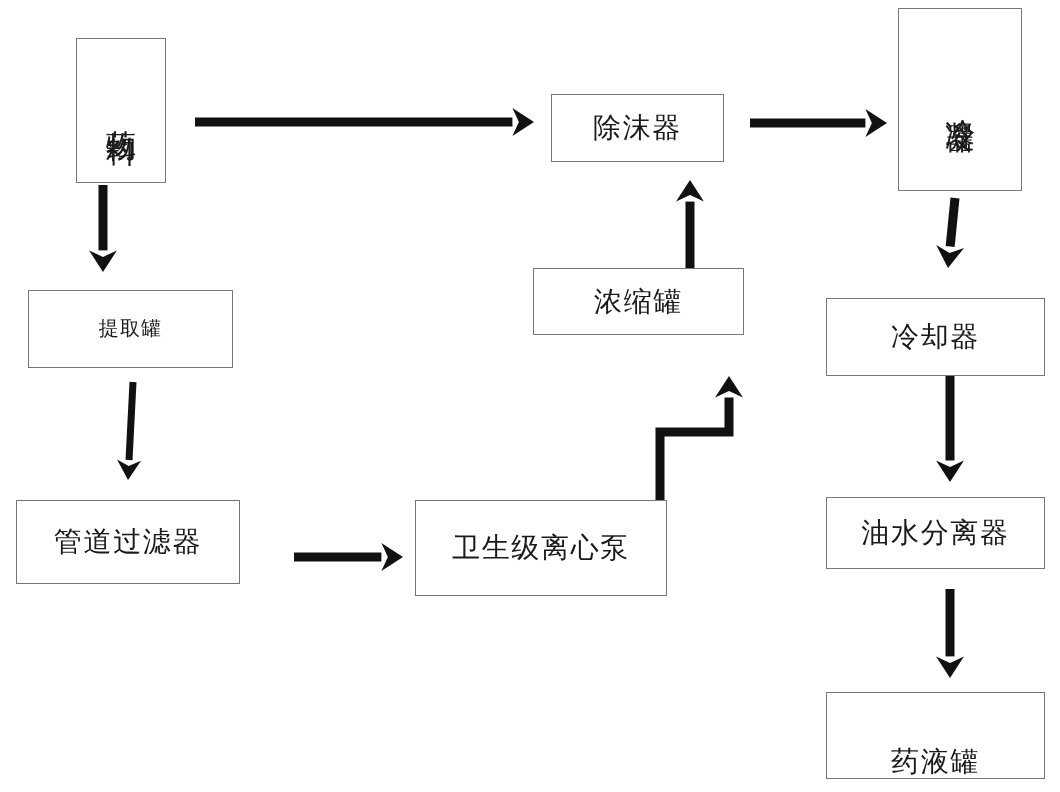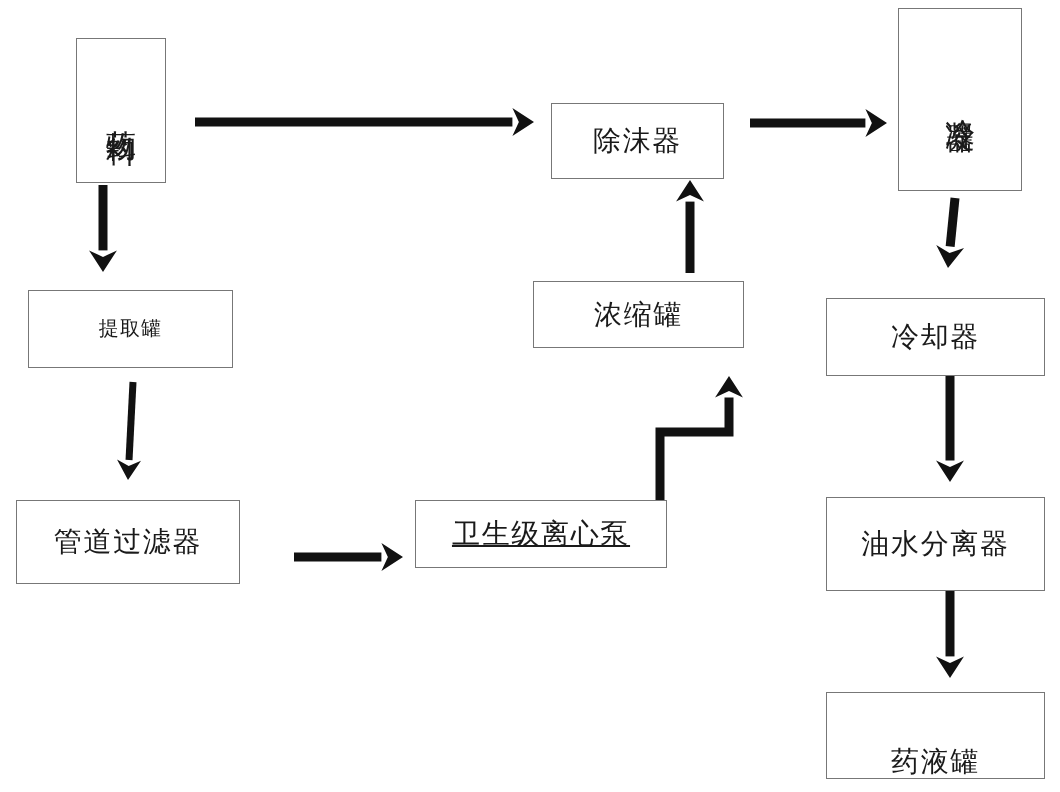--- a/index.html
+++ b/index.html
@@ -92,41 +92,41 @@
       </g>
       <g>
         <polyline points="950,589 950,656.4" fill="none" stroke="#111111" stroke-width="9" stroke-linecap="butt" stroke-linejoin="miter"></polyline>
         <polygon points="950,678 936.05,656.4 950,662.88 963.95,656.4" fill="#111111"></polygon>
       </g>
     </svg>
   <div id="nodes">
       <div class="node vertical" style="left: 76px; top: 38px; width: 90px; height: 145px; border-color: rgb(119, 119, 119);">
         <span class="label" style="font-size: 30px;">药物料</span>
       </div>
-      <div class="node" style="left: 551px; top: 103px; width: 173px; height: 76px; border-color: rgb(119, 119, 119);">
+      <div class="node" style="left: 551px; top: 94px; width: 173px; height: 68px; border-color: rgb(119, 119, 119);">
         <span class="label" style="font-size: 28px;">除沫器</span>
       </div>
       <div class="node vertical" style="left: 898px; top: 8px; width: 124px; height: 183px; border-color: rgb(119, 119, 119);">
         <span class="label" style="font-size: 30px;">冷凝器</span>
       </div>
       <div class="node" style="left: 28px; top: 290px; width: 205px; height: 78px; border-color: rgb(119, 119, 119);">
         <span class="label" style="font-size: 20px;">提取罐</span>
       </div>
-      <div class="node" style="left: 533px; top: 281px; width: 211px; height: 67px; border-color: rgb(119, 119, 119);">
+      <div class="node" style="left: 533px; top: 268px; width: 211px; height: 67px; border-color: rgb(119, 119, 119);">
         <span class="label" style="font-size: 28px;">浓缩罐</span>
       </div>
       <div class="node" style="left: 826px; top: 298px; width: 219px; height: 78px; border-color: rgb(119, 119, 119);">
         <span class="label" style="font-size: 28px;">冷却器</span>
       </div>
       <div class="node" style="left: 16px; top: 500px; width: 224px; height: 84px; border-color: rgb(119, 119, 119);">
         <span class="label" style="font-size: 28px;">管道过滤器</span>
       </div>
-      <div class="node" style="left: 415px; top: 500px; width: 252px; height: 68px; border-color: rgb(119, 119, 119); text-decoration: underline;">
+      <div class="node" style="left: 415px; top: 500px; width: 252px; height: 96px; border-color: rgb(119, 119, 119);">
         <span class="label" style="font-size: 28px;">卫生级离心泵</span>
       </div>
-      <div class="node" style="left: 826px; top: 497px; width: 219px; height: 94px; border-color: rgb(119, 119, 119);">
+      <div class="node" style="left: 826px; top: 497px; width: 219px; height: 72px; border-color: rgb(119, 119, 119);">
         <span class="label" style="font-size: 28px;">油水分离器</span>
       </div>
       <div class="node" style="left: 826px; top: 692px; width: 219px; height: 87px; border-color: rgb(119, 119, 119); align-items: flex-end;">
         <span class="label" style="font-size: 28px;">药液罐</span>
       </div>
     </div>
 </div>
 
 </body></html>

